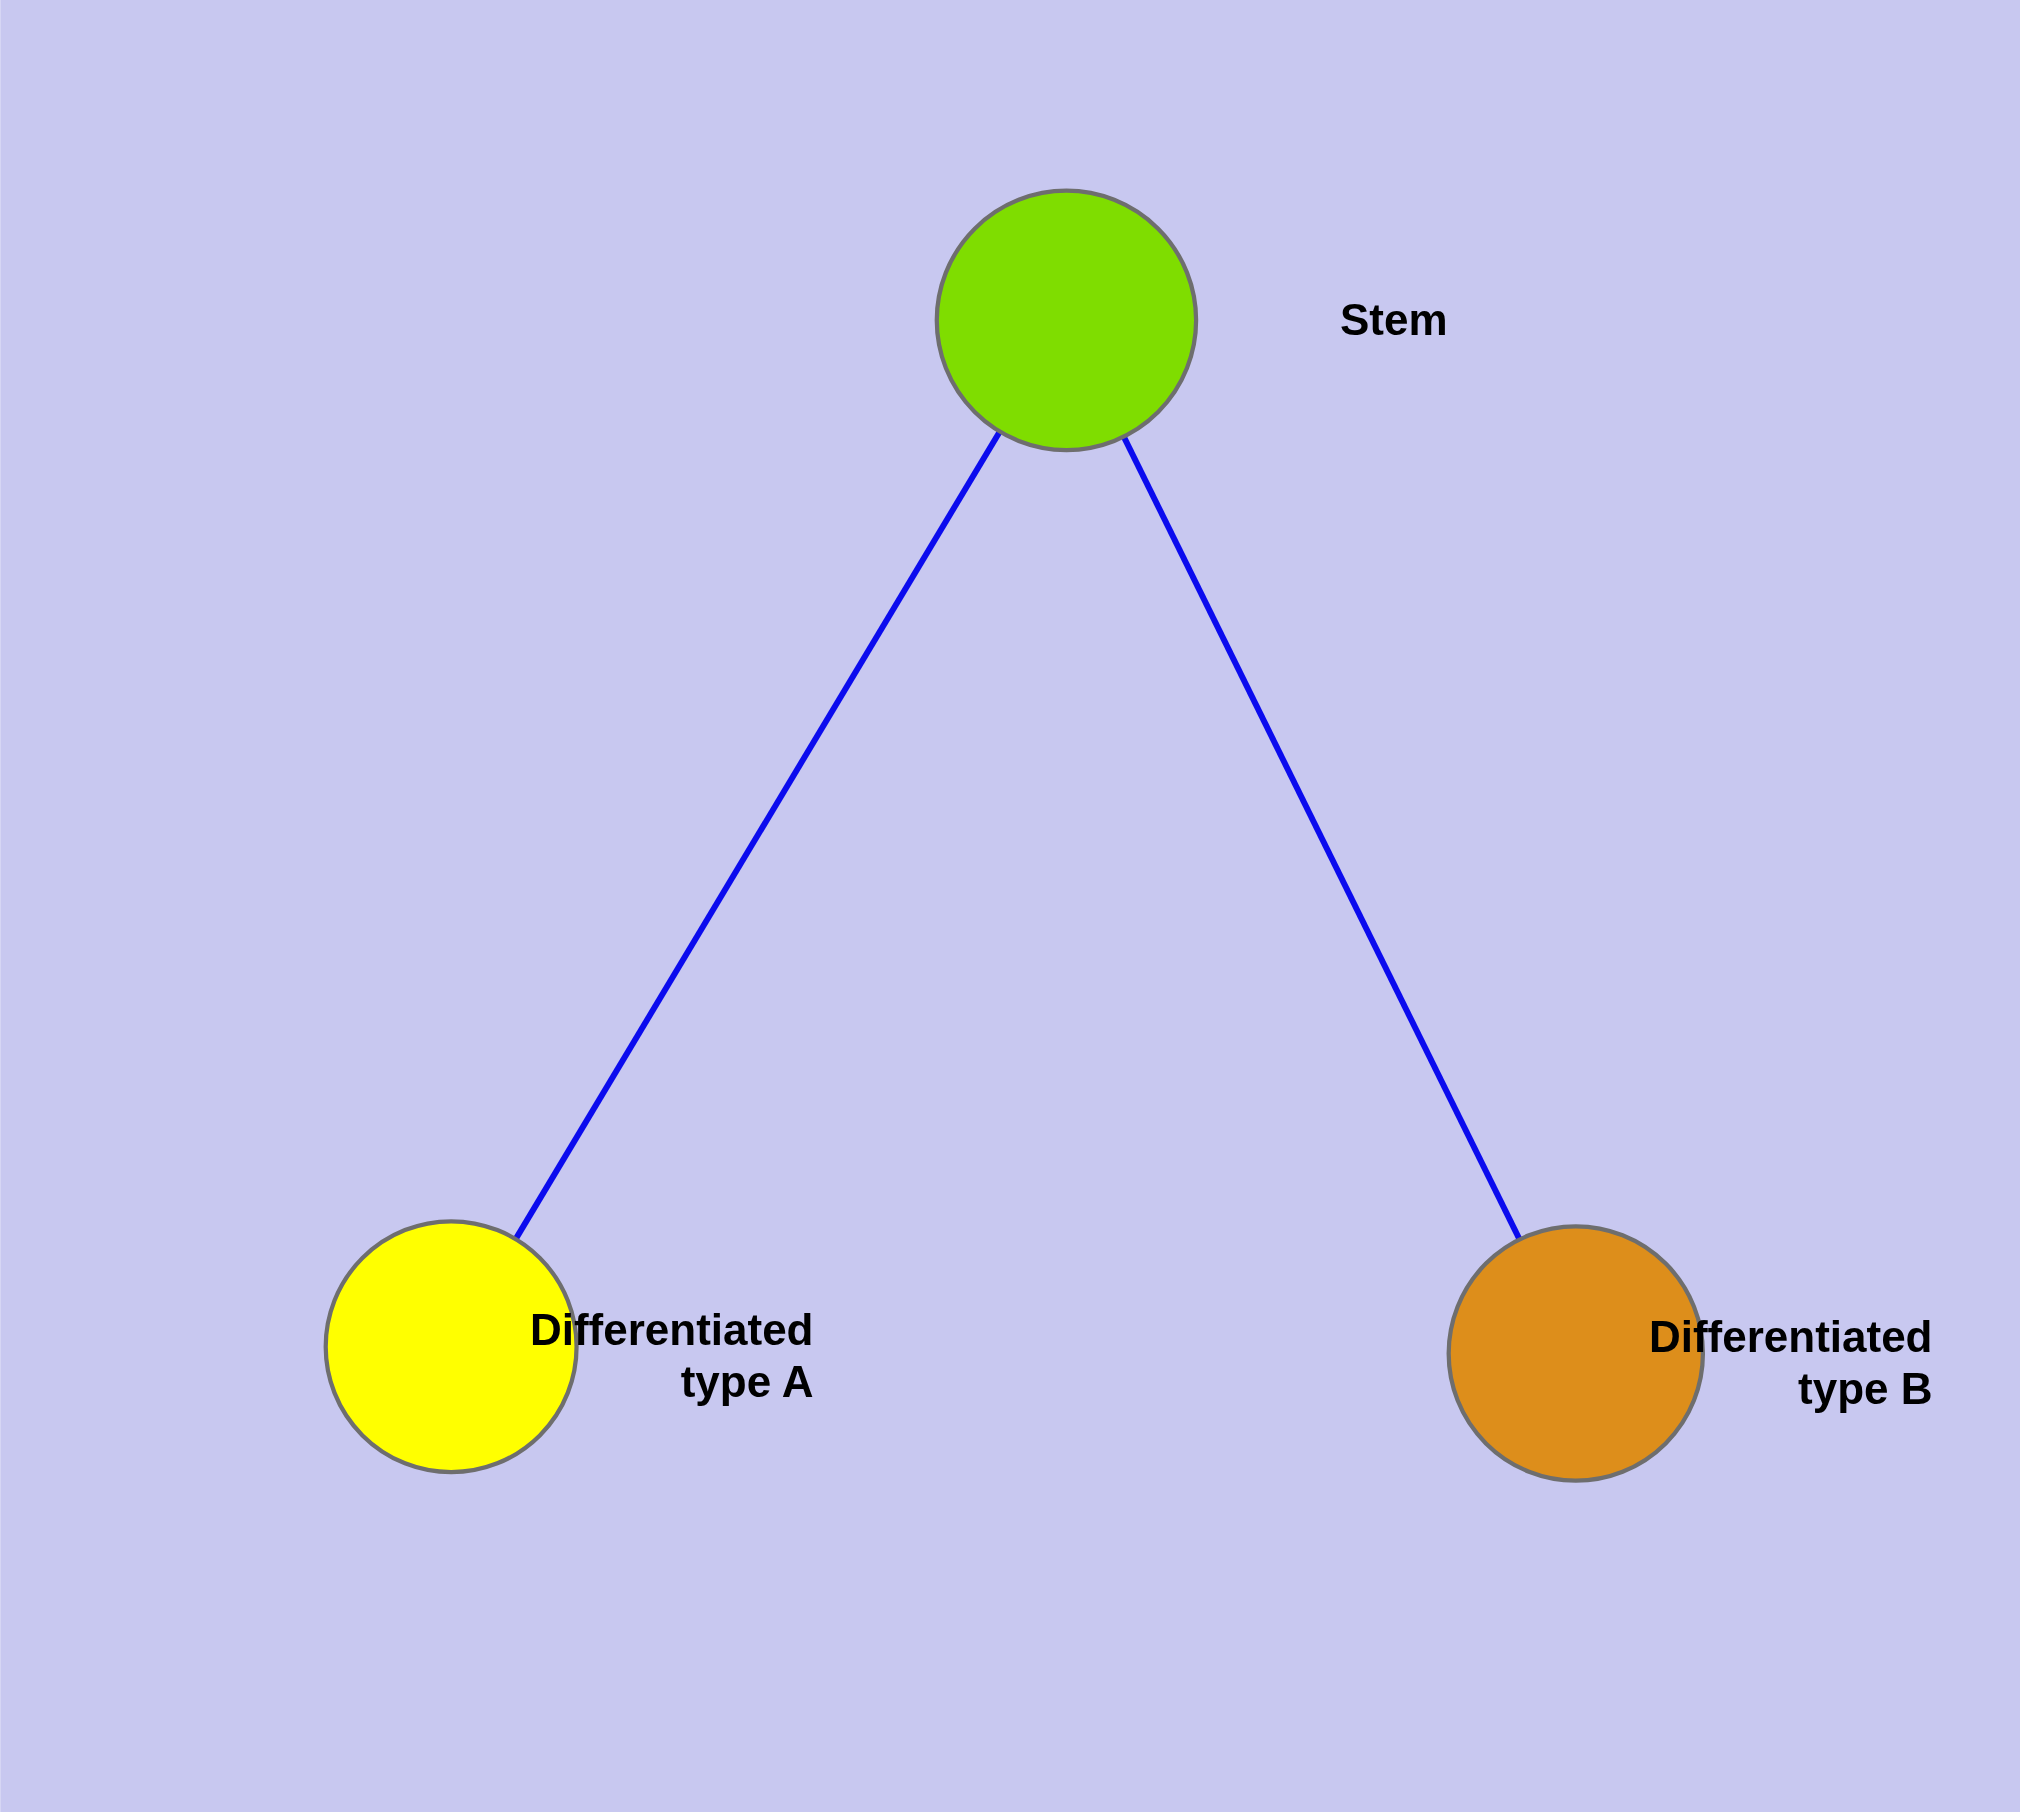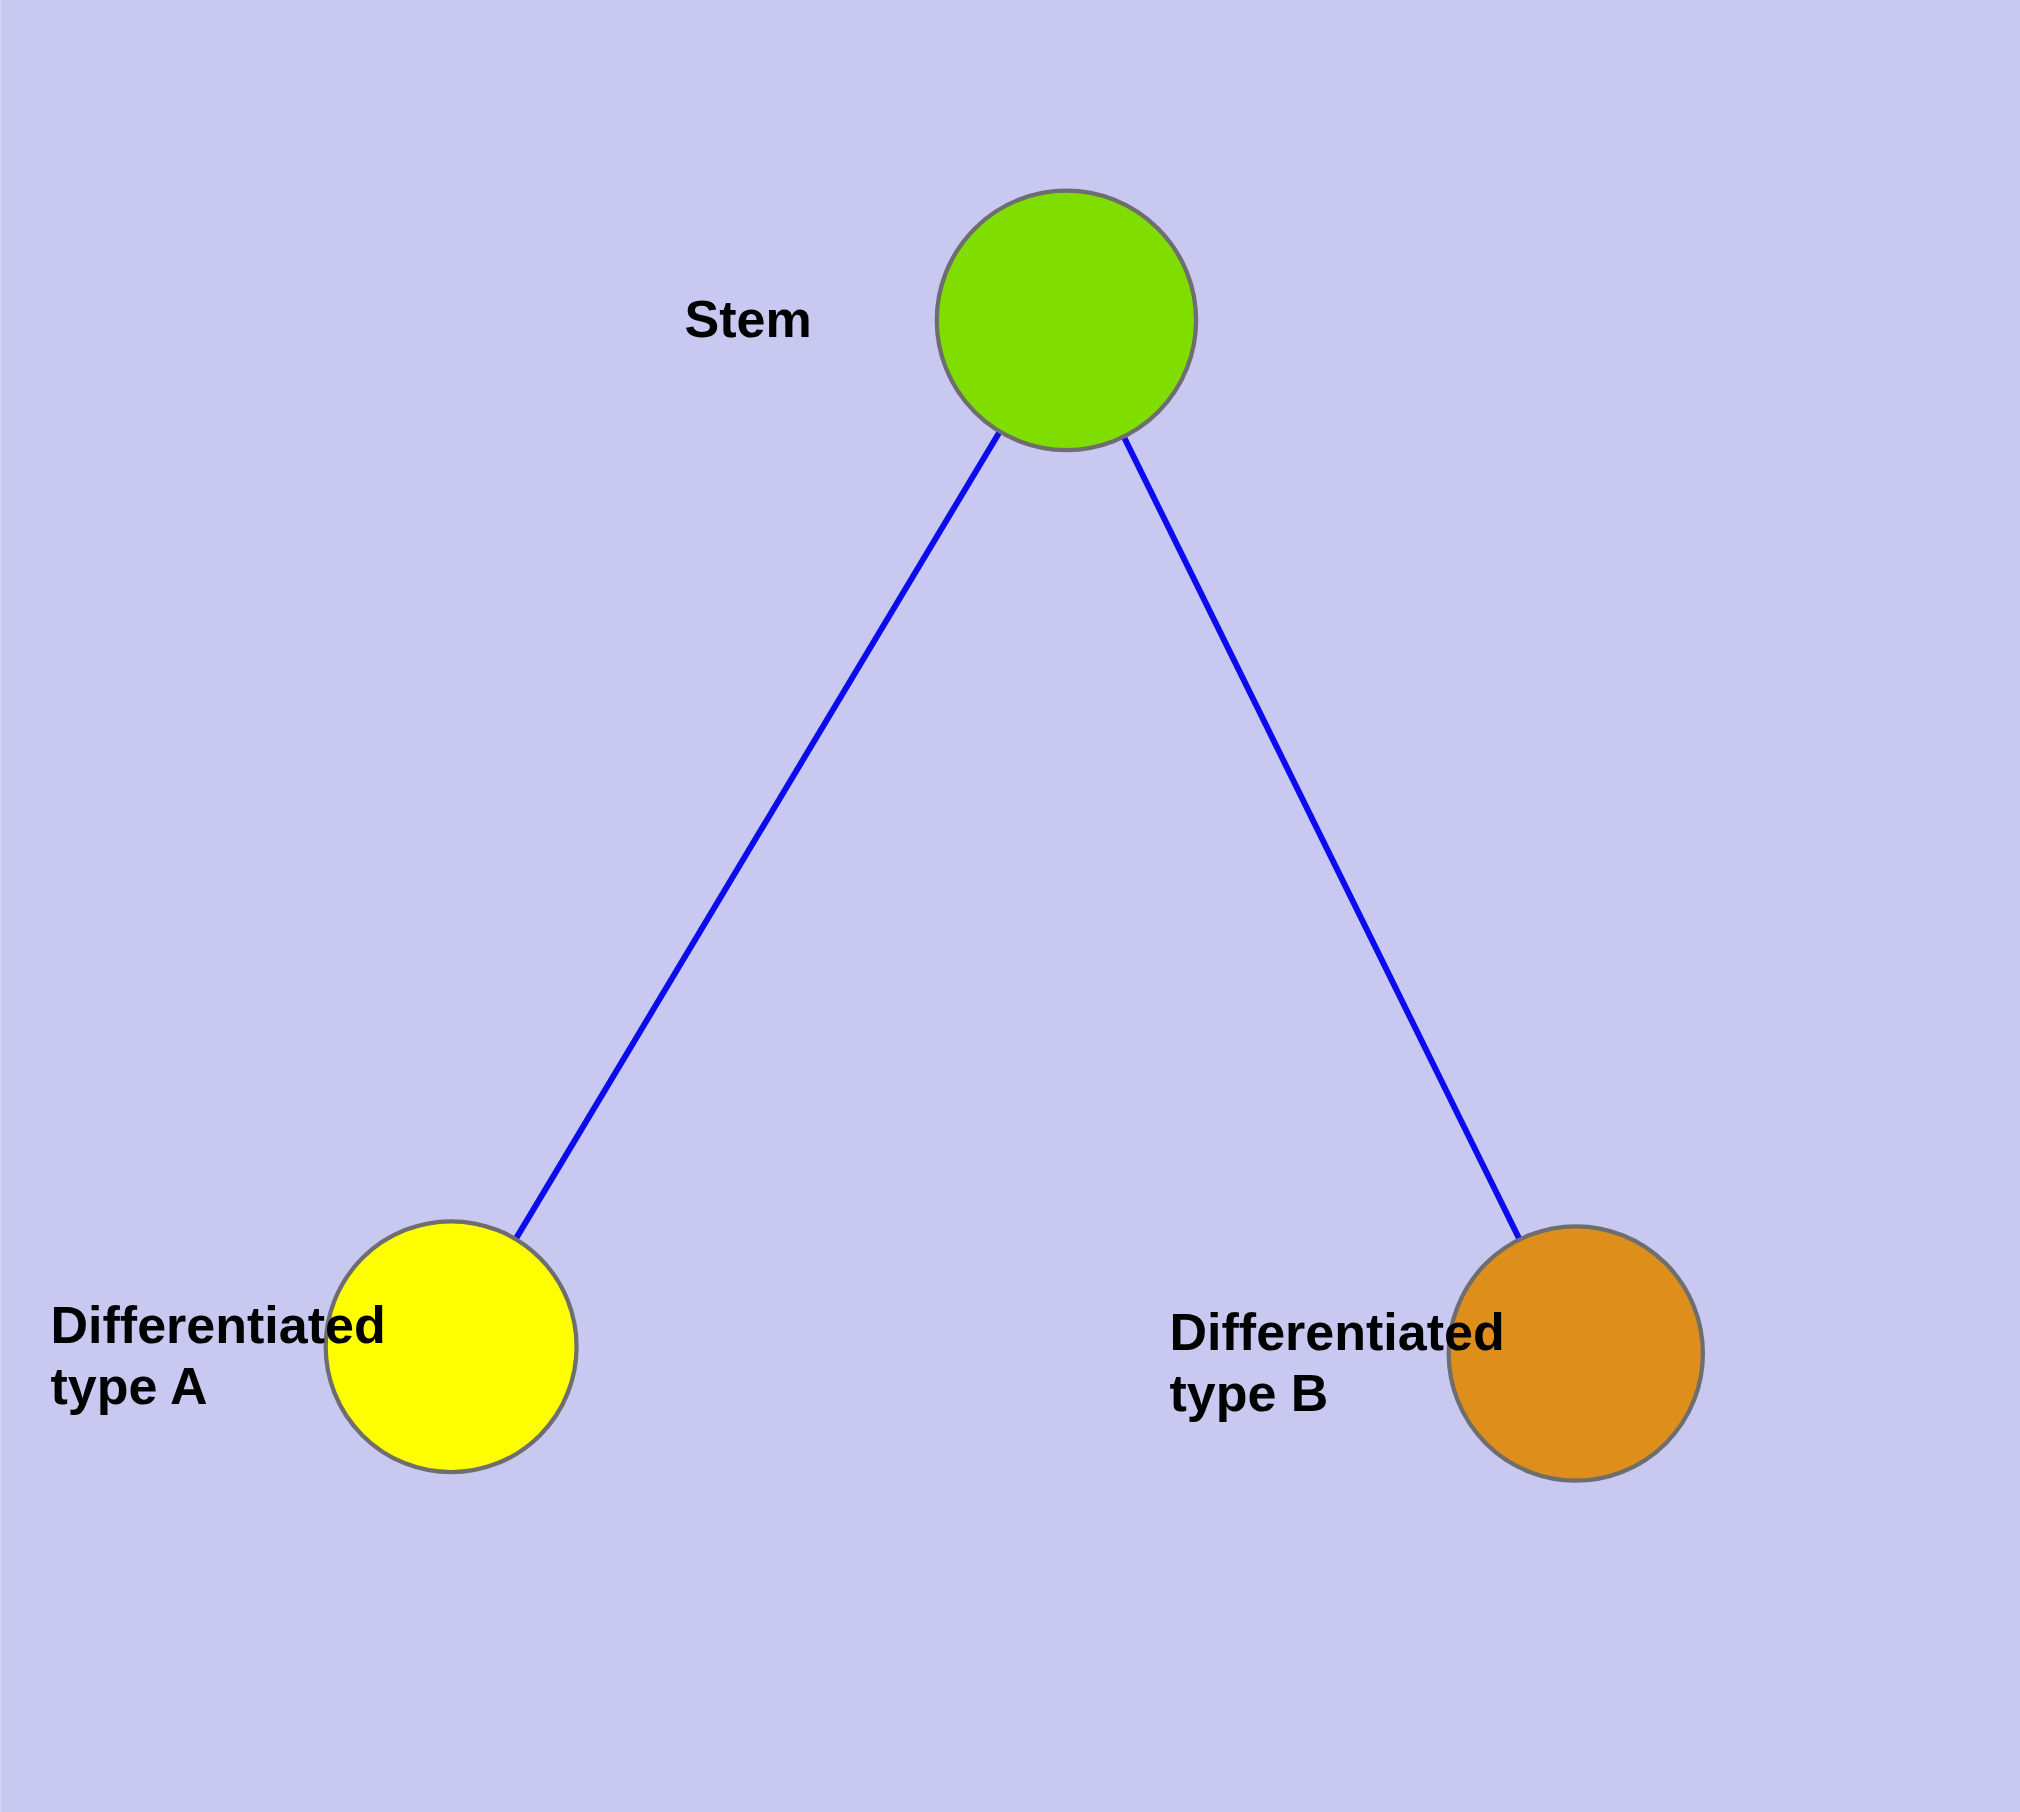--- a/index.html
+++ b/index.html
@@ -14,24 +14,24 @@
     position: absolute;
     left: 0; top: 0;
     width: 2021px;
     height: 1812px;
     display: block;
   }
   .node-label {
     position: absolute;
     transform: translate(-50%, -50%);
     font-weight: bold;
-    font-size: 52px;
+    font-size: 44px;
     line-height: 1.18;
     color: #000000;
-    text-align: left;
+    text-align: right;
     white-space: pre-line;
     width: 763px;
     pointer-events: none;
   }
   .label-stem  { left: 1066px; top: 320px; }
   .label-type-a { left: 432px;  top: 1356px; }
   .label-type-b { left: 1551px; top: 1363px; }
 </style>
 </head>
 <body>

